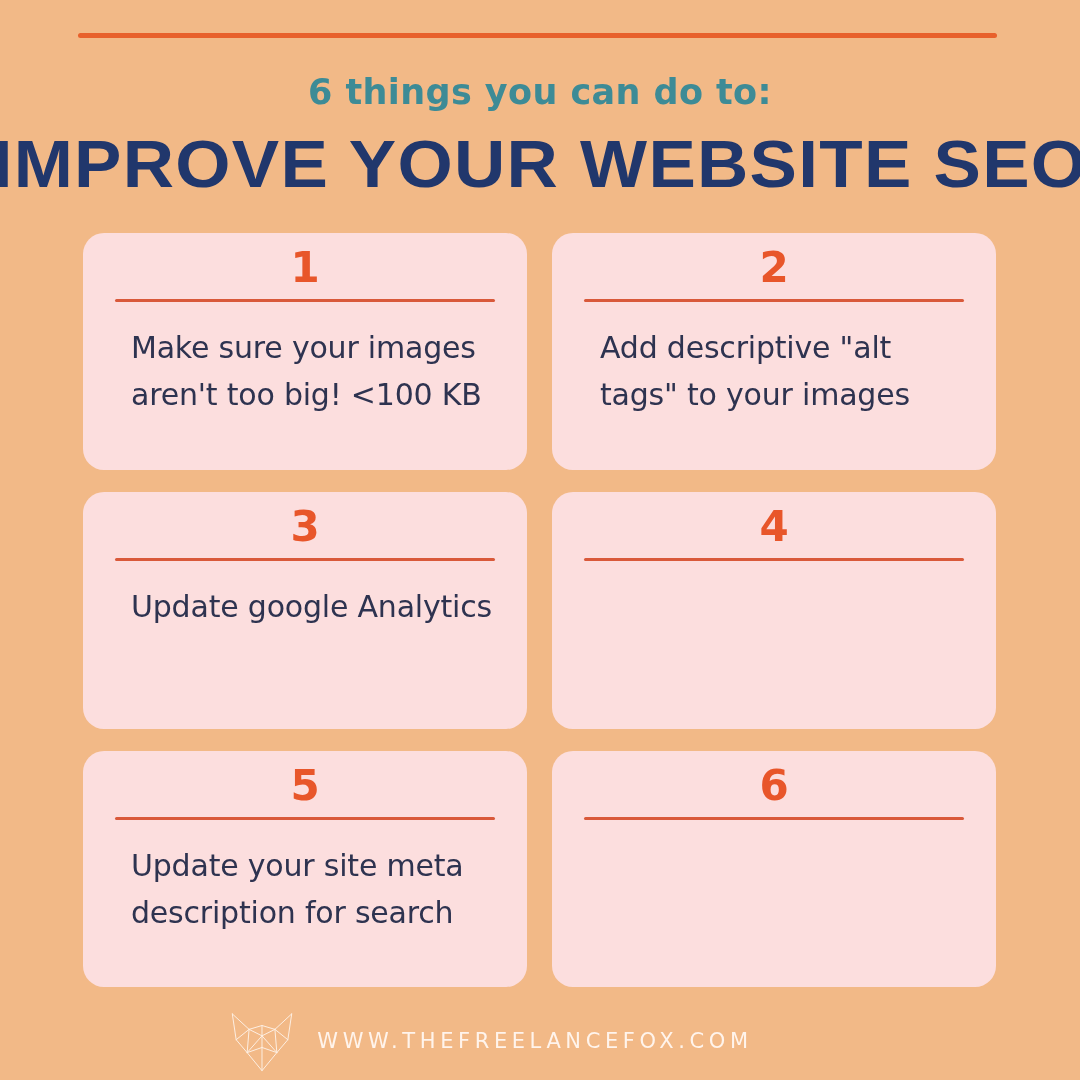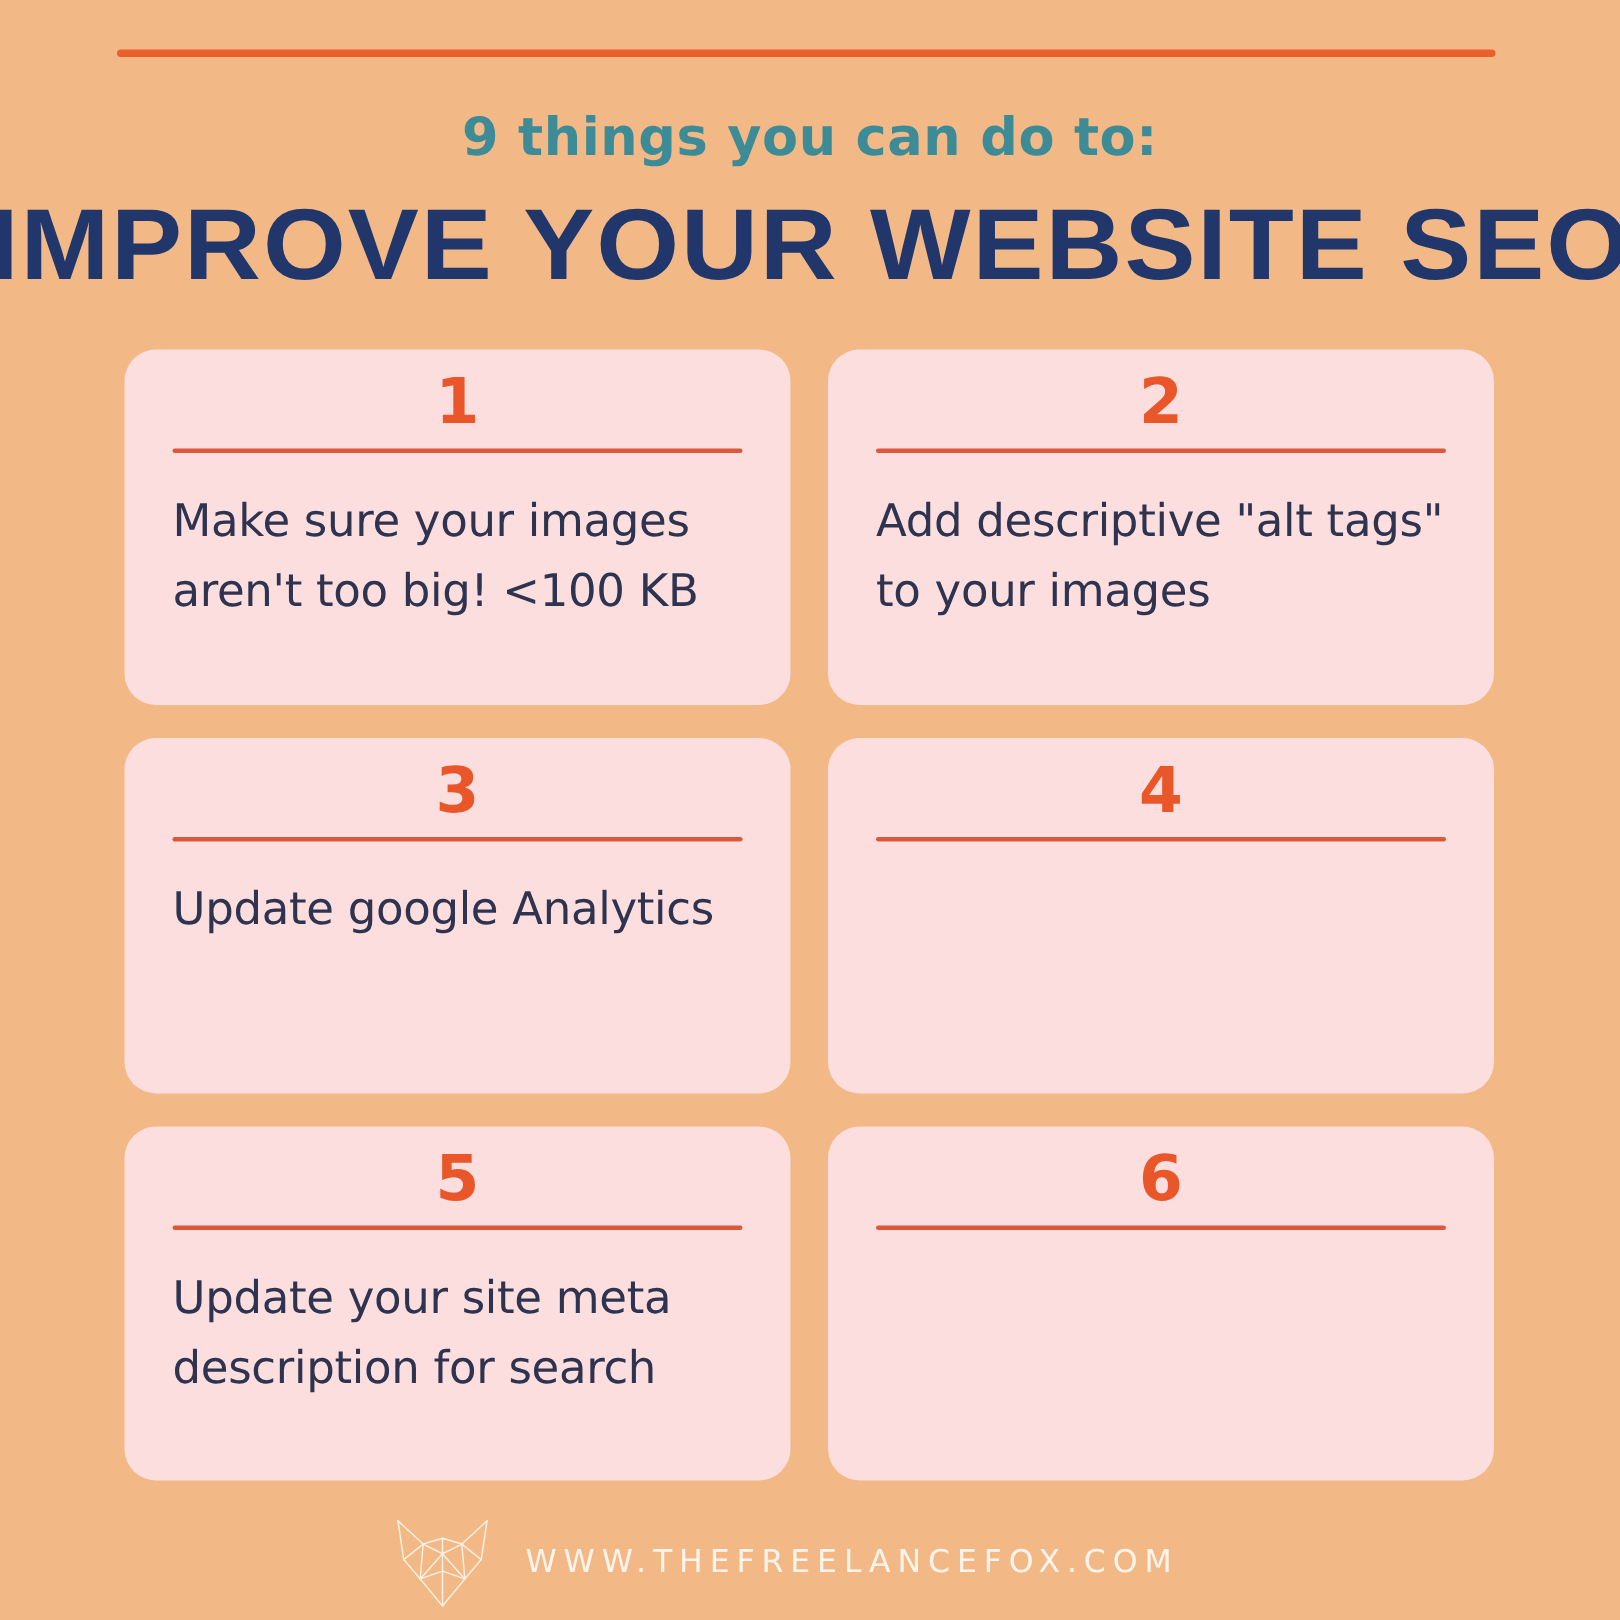--- a/index.html
+++ b/index.html
@@ -105,36 +105,35 @@
     margin: 6px 0 0 0;
     width: 100%;
   }
 
   .card-text {
     font-family: "DejaVu Sans", sans-serif;
     font-size: 30px;
     font-weight: 400;
     color: #2E3350;
     line-height: 1.58;
-    margin: 22px 0 0 0;
+    margin: 22px 0 0 16px;
     letter-spacing: -0.2px;
   }
 
   
   .footer {
     position: absolute;
     left: 0;
     top: 1006px;
     width: 982px;
     height: 70px;
     display: flex;
     align-items: center;
     justify-content: center;
     gap: 22px;
-    padding-left: 33px;
   }
   .fox-logo {
     width: 66px;
     height: 62px;
     display: block;
   }
   .footer-url {
     font-family: "DejaVu Sans", sans-serif;
     font-size: 21px;
     font-weight: 400;
@@ -144,21 +143,21 @@
   }
 </style>
 </head>
 <body>
 
 <div class="poster">
 
   <div class="top-rule"></div>
 
   <div class="header">
-    <p class="subtitle">9 things you can do to:</p>
+    <p class="subtitle">6 things you can do to:</p>
     <h1 class="title">IMPROVE YOUR WEBSITE SEO</h1>
   </div>
 
   <div class="grid">
 
     <div class="card">
       <span class="card-number">1</span>
       <div class="card-rule"></div>
       <p class="card-text">Make sure your images aren't too big! &lt;100 KB</p>
     </div>

